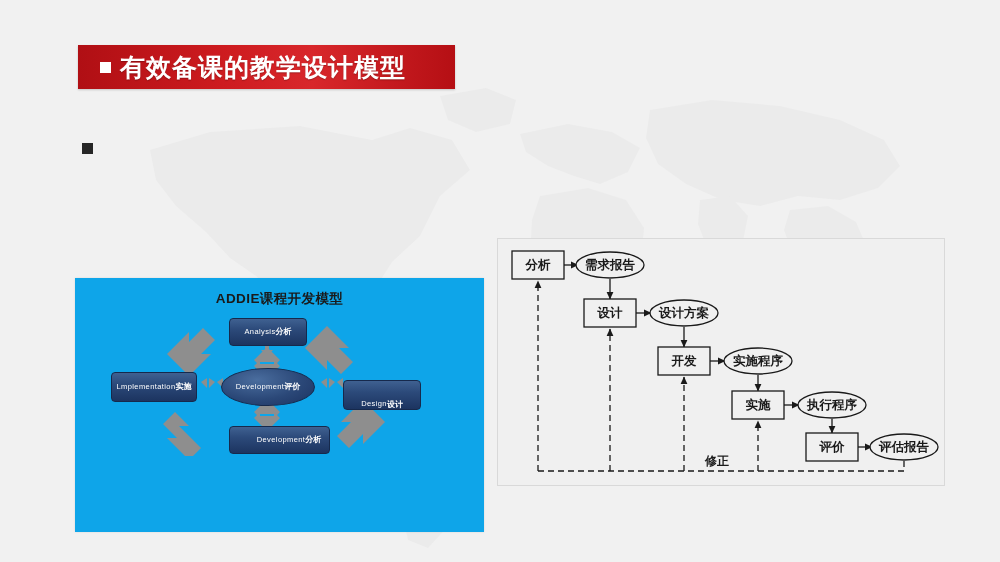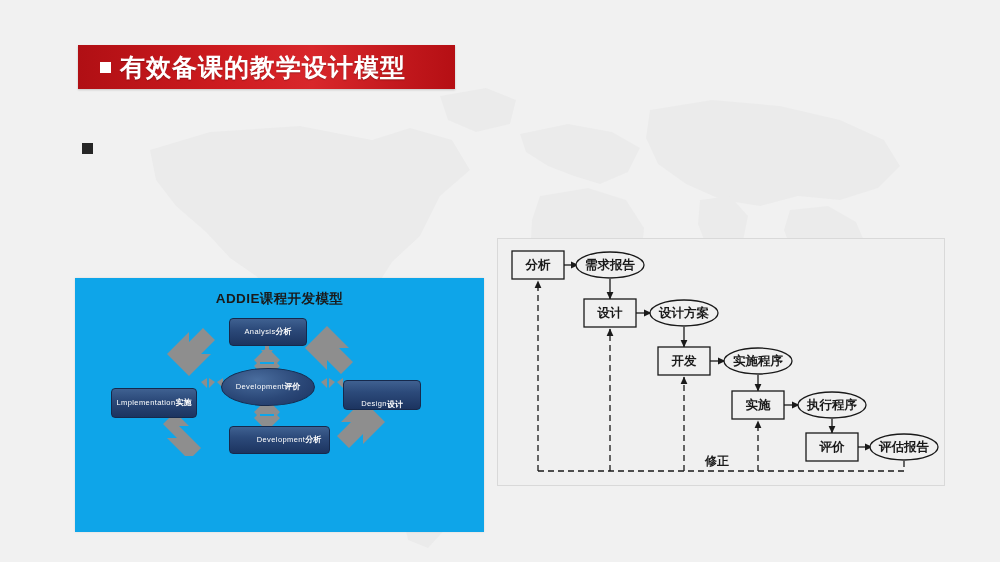--- a/index.html
+++ b/index.html
@@ -107,21 +107,21 @@
     z-index: 4;
   }
   .addie-node .en { font-size: 7.5px; letter-spacing: 0.4px; }
   .addie-node .zh { font-size: 8px; font-weight: bold; }
   .addie-node.rect { border-radius: 4px; }
   .addie-node.ellipse {
     border-radius: 50%;
     background: radial-gradient(ellipse at 38% 30%, #4a6d9e 0%, #2b4878 55%, #1b3260 100%);
   }
   #n-analysis    { left: 124px; top: 2px;   width: 76px; height: 26px; }
-  #n-impl        { left: 6px;   top: 72px;  width: 84px; height: 28px; }
+  #n-impl        { left: 6px;   top: 56px;  width: 84px; height: 28px; }
   #n-eval        { left: 116px; top: 52px;  width: 92px; height: 36px; }
   #n-design      { left: 238px; top: 64px;  width: 76px; height: 28px; align-items: flex-end; }
   #n-development { left: 124px; top: 110px; width: 80px; height: 26px; padding-left: 19px; }
   .gray-arrow { position: absolute; z-index: 1; }
   
   #addie-caption {
     position: absolute;
     left: 20px; top: 192px;
     width: 372px;
     font-size: 7.6px;

